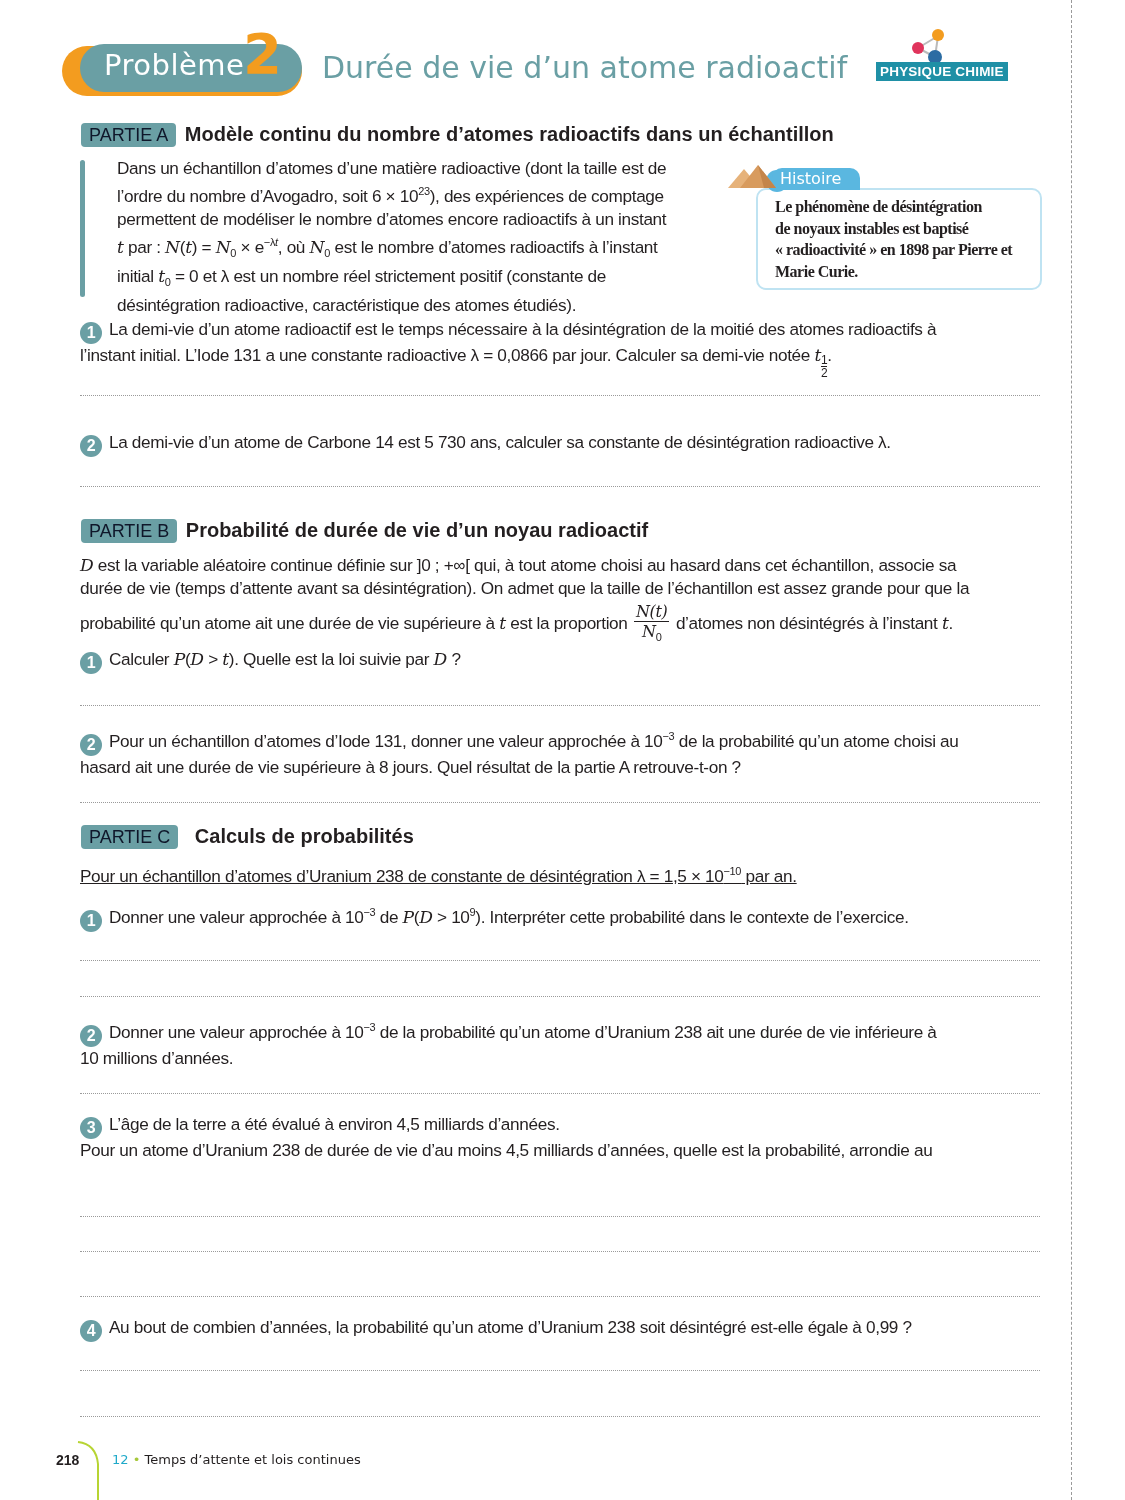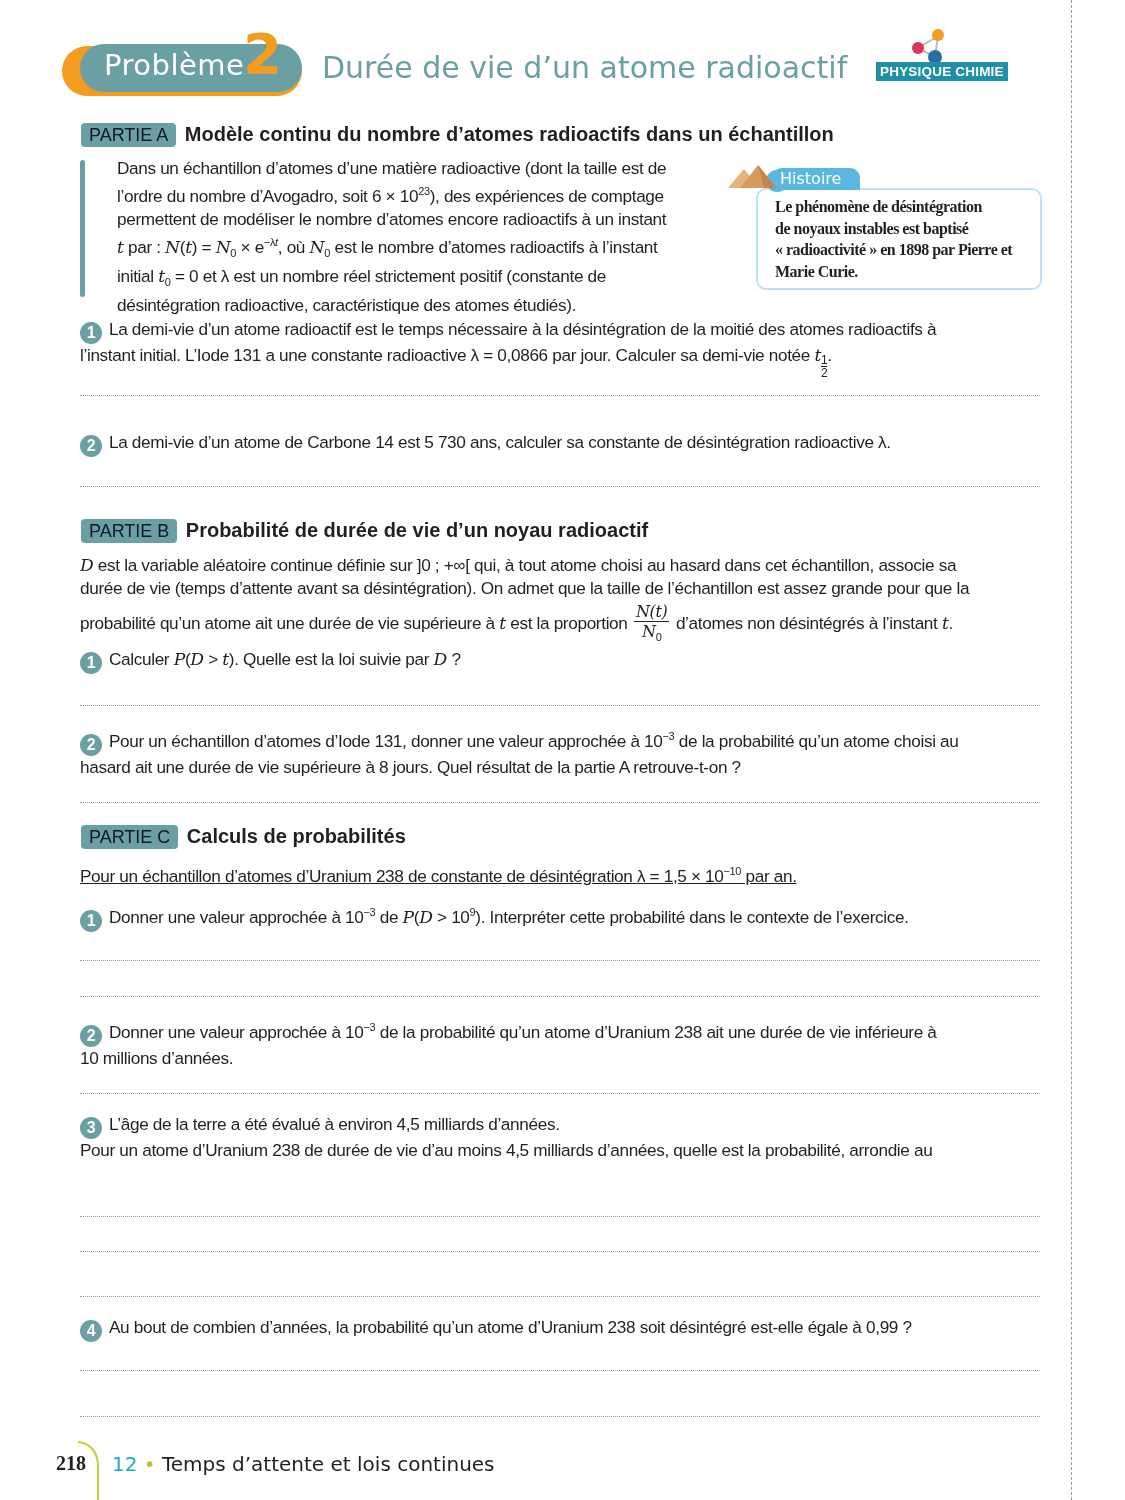--- a/index.html
+++ b/index.html
@@ -26,22 +26,22 @@
   .num-bubble { display:inline-block; width:22px; height:22px; border-radius:50%; background:#6a9fa4; color:#fff;
                 font-weight:bold; font-size:16px; text-align:center; line-height:22px; margin-right:7px; vertical-align:-3px; font-family:"Liberation Sans", sans-serif; }
 
   .dots { position:absolute; left:80px; width:960px; height:0; border-top:1.5px dotted #9a9a9a; }
 
   
   .hist-box { left:756px; top:188px; width:282px; height:98px; border:2px solid #bfe3f2; border-radius:10px; background:#fff; }
   .hist-tab { left:768px; top:168px; width:80px; height:22px; background:#5ab7e0; border-radius:10px 10px 0 0; color:#fff; font-size:16px; padding-left:8px; font-family:"DejaVu Sans", sans-serif; line-height:22px; }
   .hist-text { left:775px; top:196px; width:258px; font-size:16px; line-height:21.5px; font-weight:bold; font-family:Liberation Serif, serif; letter-spacing:-0.5px; color:#231f20; }
 
-  .footer-num { left:56px; top:1452px; font-size:20px; font-weight:bold; font-family:Liberation Serif, serif; }
-  .footer-chap { left:112px; top:1452px; font-size:20px; font-family:"DejaVu Sans", sans-serif; }
+  .footer-num { left:56px; top:1452px; font-size:14px; font-weight:bold; font-family:Liberation Sans, sans-serif; }
+  .footer-chap { left:112px; top:1452px; font-size:13px; font-family:"DejaVu Sans", sans-serif; }
   .footer-chap .chapnum { color:#1fa9c9; }
   .footer-chap .dot { color:#a6c83a; }
 
   .vdash { left:1071px; top:0; width:0; height:1500px; border-left:1.5px dashed #9a9a9a; }
 
   sup, sub { font-size:11px;text-align:center; }
   .frac { display:inline-block; vertical-align:middle; text-align:center; margin:0 2px; }
   .frac .n { display:block; border-bottom:1px solid #231f20; padding:0 2px; }
   .frac .d { display:block; }
 </style>
@@ -123,21 +123,21 @@
 <div class="dots" style="top:705px;"></div>
 
 <div class="abs body-text" style="left:80px;top:725px;width:960px;">
   <div><span class="num-bubble">2</span><span>Pour un échantillon d’atomes d’Iode 131, donner une valeur approchée à 10<sup>−3</sup> de la probabilité qu’un atome choisi au</span></div>
   <div>hasard ait une durée de vie supérieure à 8 jours. Quel résultat de la partie A retrouve-t-on ?</div>
 </div>
 <div class="dots" style="top:802px;"></div>
 
 <div class="abs" style="left:81px;top:825px;">
   <span class="partie-tag">PARTIE C</span>
-  <span class="partie-title" style="margin-left:4px;">Calculs de probabilités</span>
+  <span class="partie-title" style="margin-left:12px;">Calculs de probabilités</span>
 </div>
 <div class="abs body-text" style="left:80px;top:860px;width:960px;text-decoration:underline;">
   Pour un échantillon d’atomes d’Uranium 238 de constante de désintégration λ = 1,5 × 10<sup>−10</sup> par an.
 </div>
 
 <div class="abs body-text" style="left:80px;top:901px;width:960px;">
   <div><span class="num-bubble">1</span><span>Donner une valeur approchée à 10<sup>−3</sup> de <span class="serif-i">P</span>(<span class="serif-i">D</span> &gt; 10<sup>9</sup>). Interpréter cette probabilité dans le contexte de l’exercice.</span></div>
 </div>
 <div class="dots" style="top:960px;"></div>
 <div class="dots" style="top:996px;"></div>

